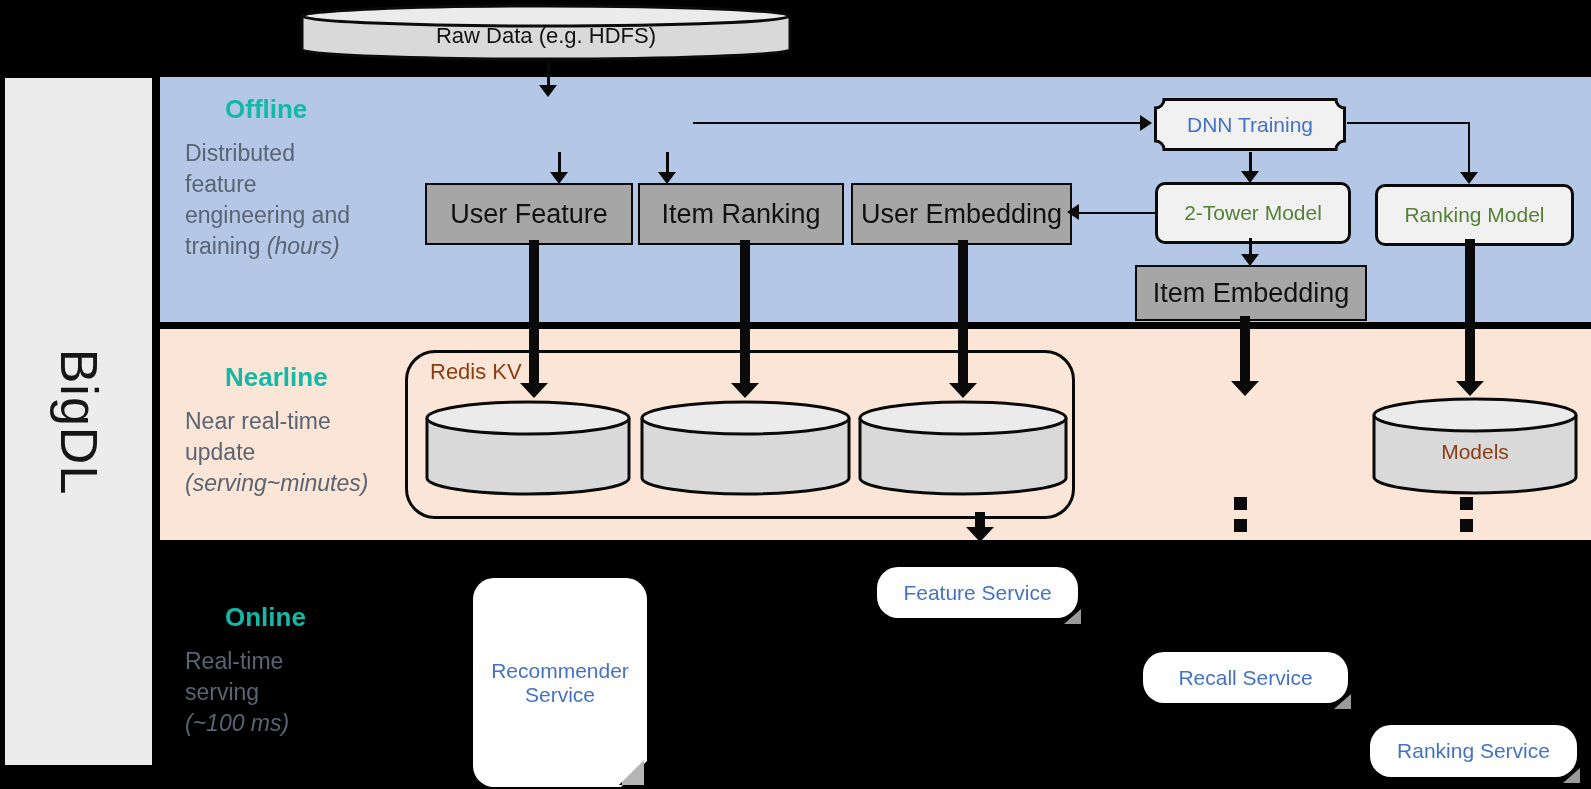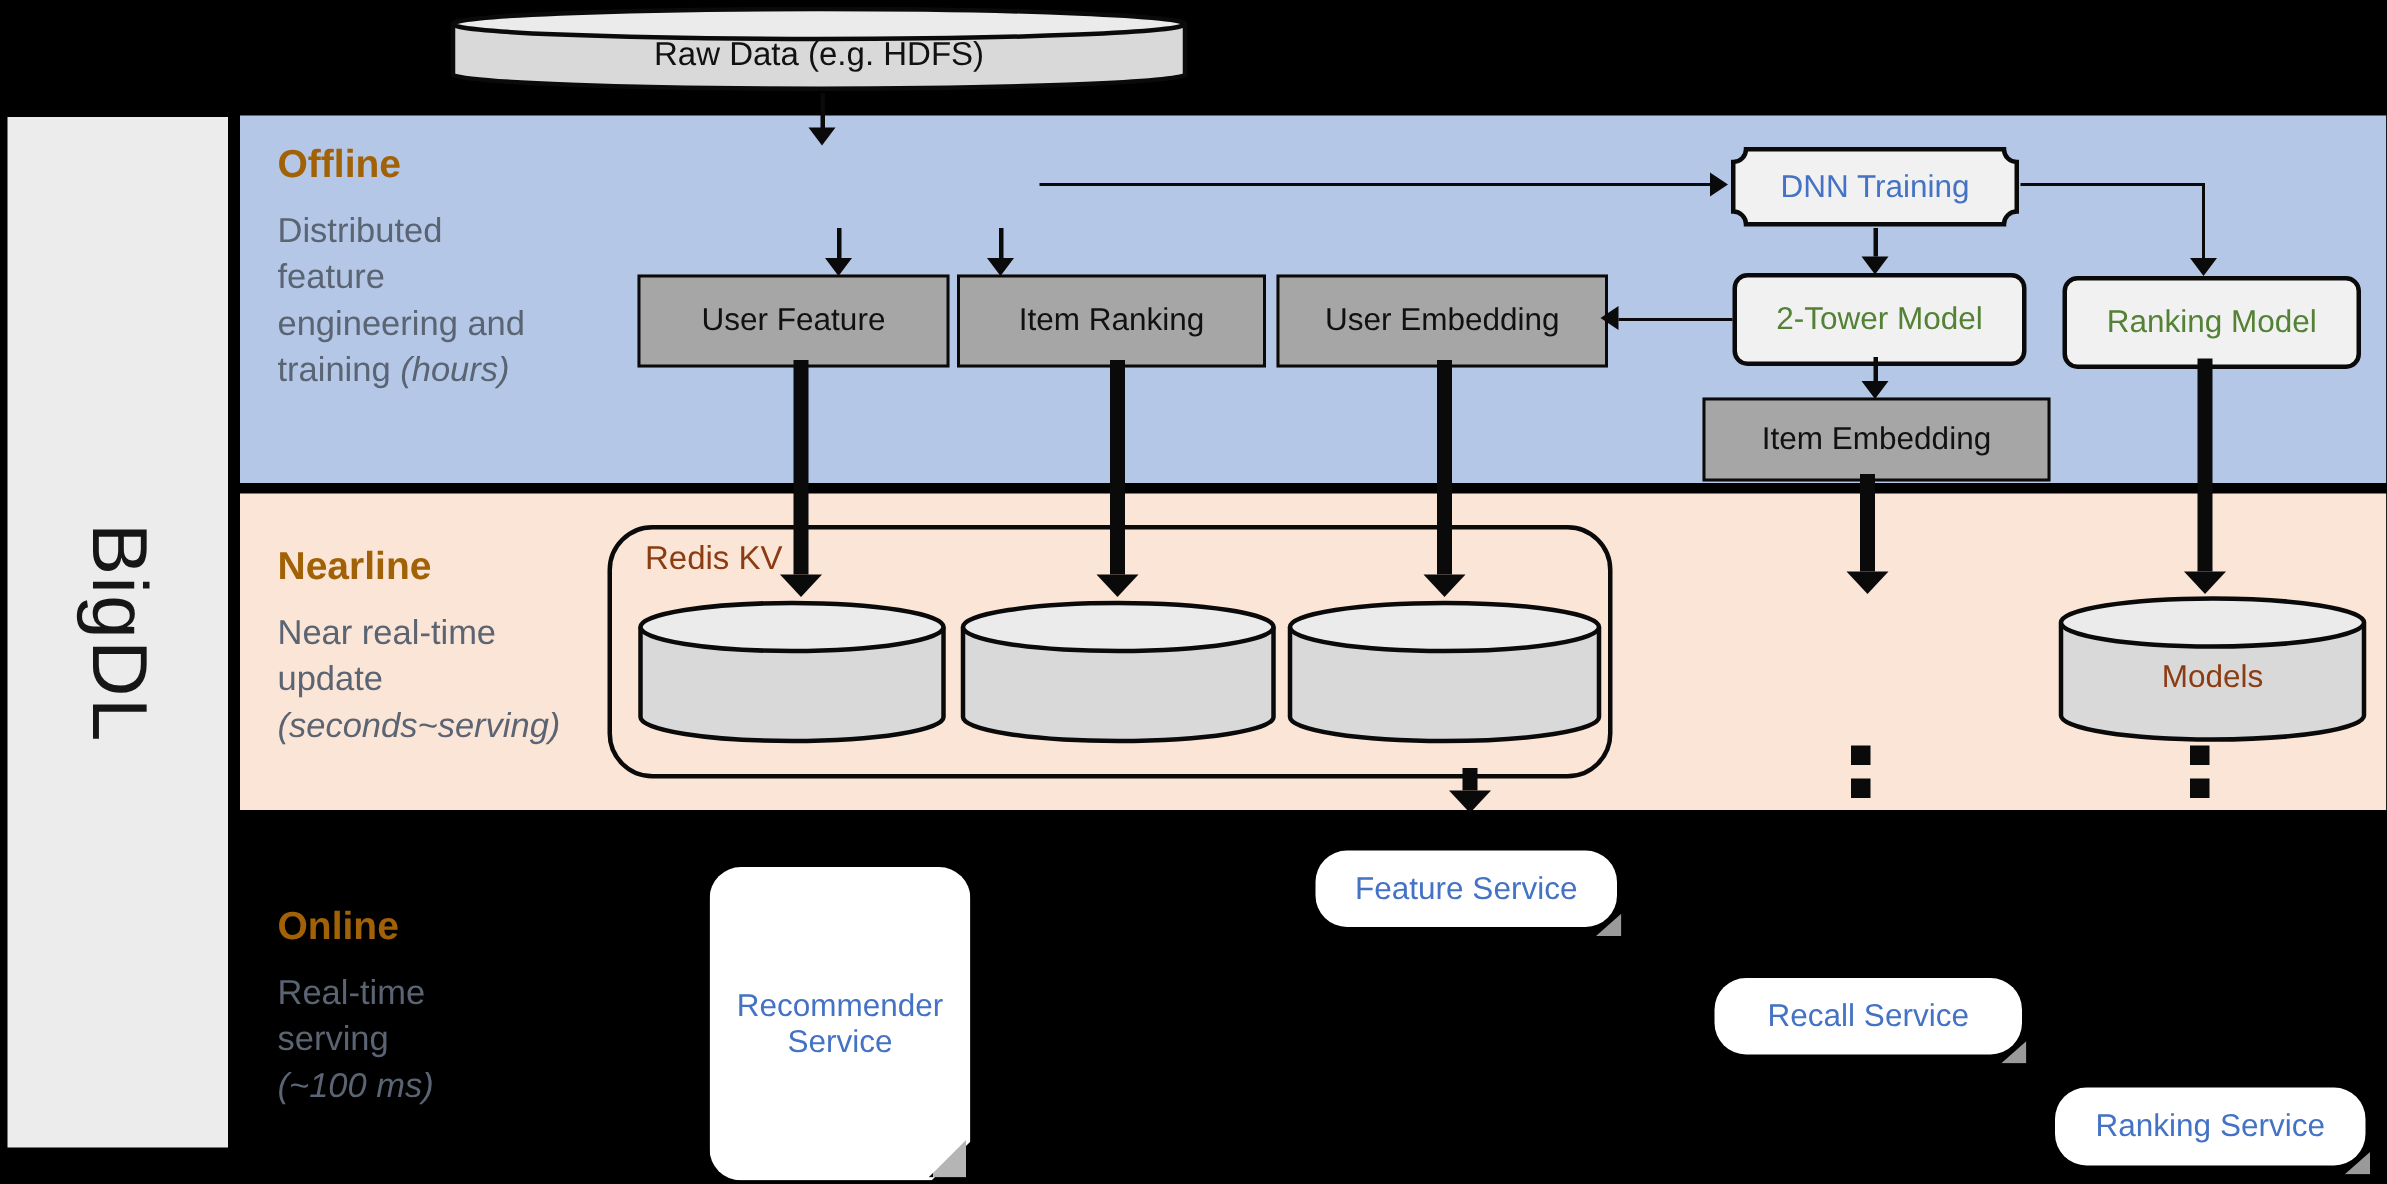--- a/index.html
+++ b/index.html
@@ -8,27 +8,27 @@
   .abs{position:absolute;}
 
   
   .bigdl-bar{left:5px;top:78px;width:147px;height:687px;background:#ececec;}
   .bigdl-text{left:50%;top:50%;transform:translate(-50%,-50%) rotate(90deg);
               font-size:52px;color:#161616;letter-spacing:1px;white-space:nowrap;}
   .band-offline{left:160px;top:77px;width:1431px;height:245px;background:#b4c7e7;}
   .band-nearline{left:160px;top:329px;width:1431px;height:211px;background:#fbe5d6;}
 
   
-  .sec-title{font-size:26px;font-weight:600;color:#a16207;white-space:nowrap;}
+  .sec-title{font-size:26px;font-weight:600;color:#14b8a6;white-space:nowrap;margin-left:40px;}
   .sec-desc{font-size:23px;color:#5a6472;line-height:1.35;}
   .sec-desc em{font-style:italic;}
 
   
   .node-gray{background:#a6a6a6;border:2.5px solid #0a0a0a;display:flex;align-items:center;justify-content:center;
-             font-size:21px;color:#111;}
+             font-size:27px;color:#111;}
   .node-round{background:#f1f1f1;border:3px solid #0a0a0a;border-radius:10px;display:flex;align-items:center;justify-content:center;
              font-size:21px;color:#538135;}
   .blue-label{color:#4472c4;}
 
   
   .fe-outer{clip-path:polygon(0 0, calc(100% - 20px) 0, 100% 20px, 100% 100%, 20px 100%, 0 calc(100% - 20px));
             background:#0a0a0a;}
   .fe-inner{position:absolute;inset:3px;
             clip-path:polygon(0 0, calc(100% - 18px) 0, 100% 18px, 100% 100%, 18px 100%, 0 calc(100% - 18px));
             background:#f1f1f1;display:flex;align-items:center;justify-content:center;font-size:21px;}
@@ -87,21 +87,21 @@
 
   <div class="abs sec-title" style="left:185px;top:94px;">Offline</div>
   <div class="abs sec-desc" style="left:185px;top:138px;width:178px;">
     <span>Distributed feature engineering and training</span>
     <em>(hours)</em>
   </div>
 
   <div class="abs sec-title" style="left:185px;top:362px;">Nearline</div>
   <div class="abs sec-desc" style="left:185px;top:406px;width:205px;">
     <span>Near real-time update</span>
-    <em>(seconds~serving)</em>
+    <em>(serving~minutes)</em>
   </div>
 
   <div class="abs sec-title" style="left:185px;top:602px;">Online</div>
   <div class="abs sec-desc" style="left:185px;top:646px;width:125px;">
     <span>Real-time serving</span>
     <em>(~100 ms)</em>
   </div>
 
 
   <div class="abs" style="left:1153px;top:97px;width:194px;height:55px;">

